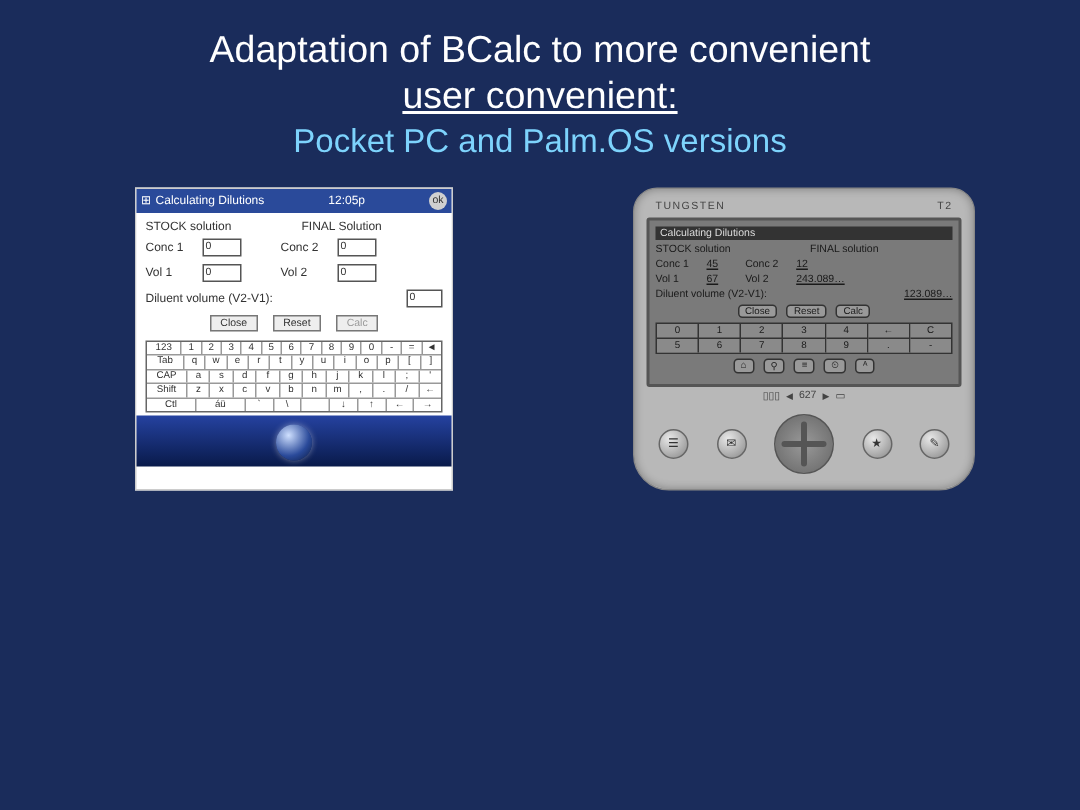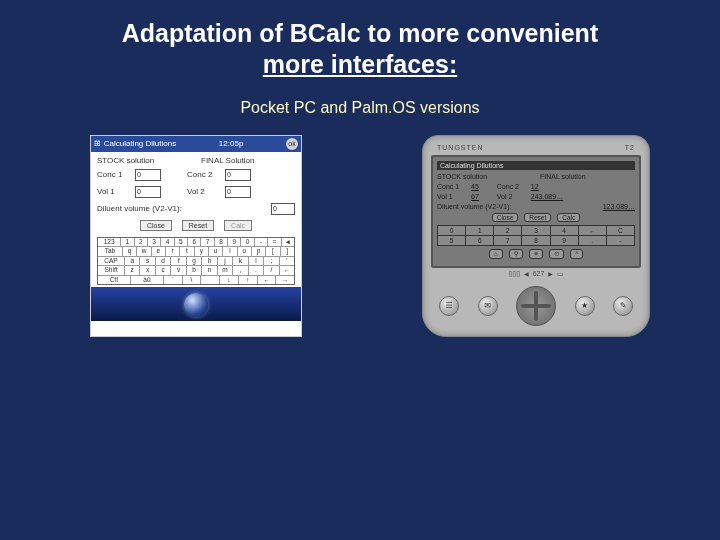--- a/index.html
+++ b/index.html
@@ -12,31 +12,30 @@
     overflow: hidden;
   }
   .slide {
     width: 720px;
     height: 540px;
     position: relative;
   }
   .title {
     color: #fff;
     font-size: 25px;
-    font-weight: bold;
+    font-weight: normal;
     text-align: center;
     padding: 18px 50px 0 50px;
     line-height: 1.25;
   }
   .title u { text-decoration: underline; }
   .subtitle {
-    color: #fef9c3;
-    font-size: 16px;
+    color: #7dd3fc;
+    font-size: 22px;
     text-align: center;
-    margin-top: 18px;
   }
   .devices {
     display: flex;
     justify-content: flex-start;
     gap: 120px;
     margin-top: 18px;
     padding-left: 90px;
   }
 
   
@@ -234,21 +233,21 @@
   }
   .palm .tri { font-size:6px; }
 </style>
 </head>
 <body>
 
 <div class="slide">
 
   <div class="title">
     <span>Adaptation of BCalc to more convenient</span><br>
-    <u>more interfaces:</u>
+    <u>user convenient:</u>
   </div>
 
   <div class="subtitle">Pocket PC and Palm.OS versions</div>
 
   <div class="devices">
 
     <div class="ppc">
       <div class="topbar">
         <span class="tleft">
           <span>⊞</span>

